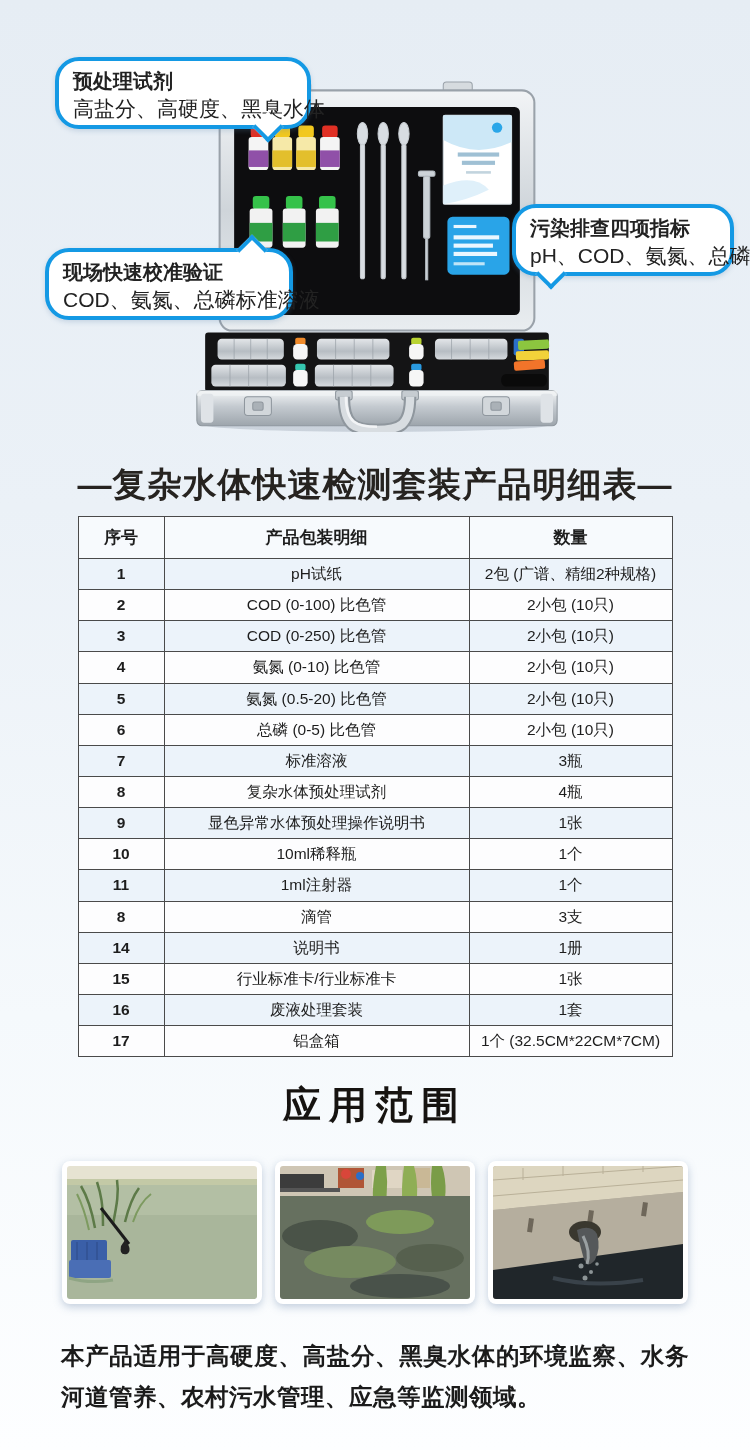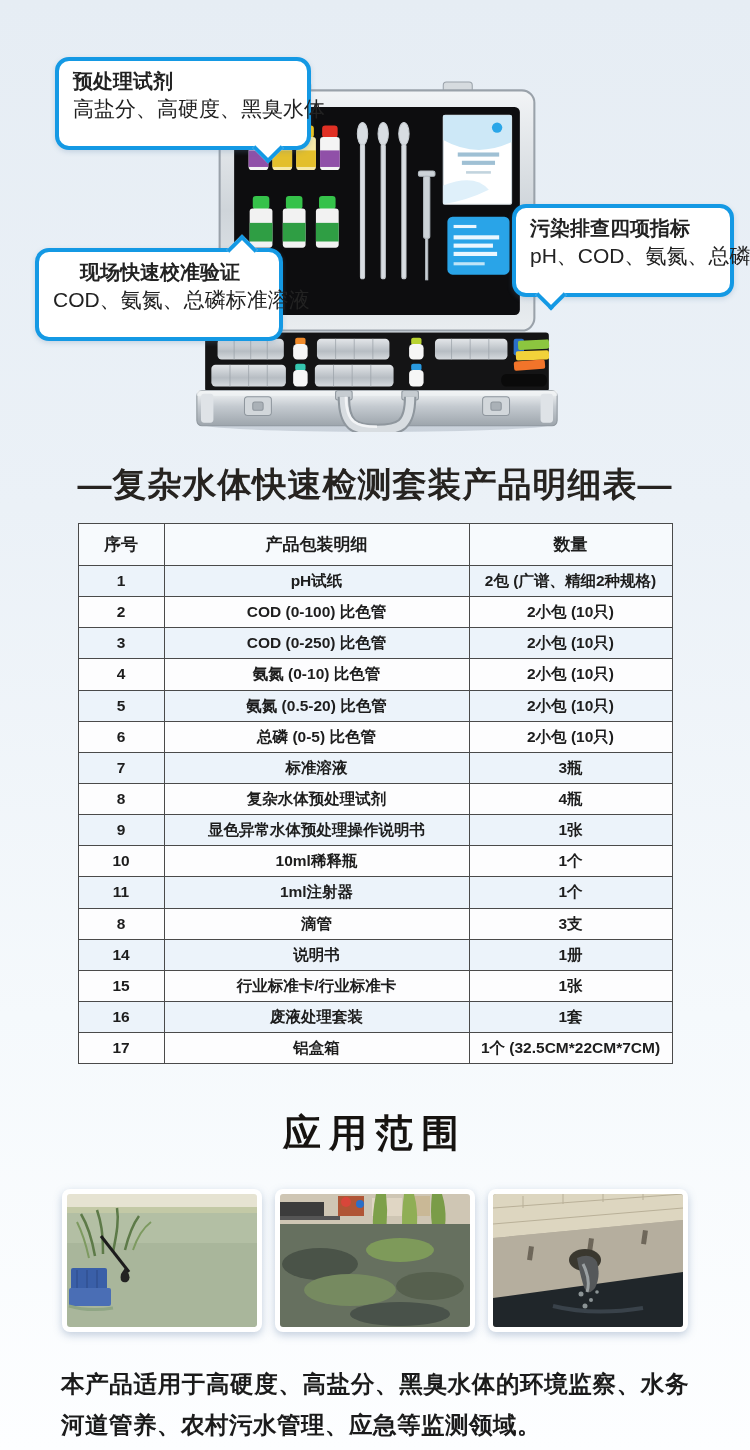--- a/index.html
+++ b/index.html
@@ -10,58 +10,58 @@
   }
   .page {
     position:relative; width:750px; height:1450px; overflow:hidden;
     background:linear-gradient(180deg,#e6edf4 0%,#ebf1f7 35%,#f5f9fc 70%,#fdfeff 100%);
   }
   
   .hero { position:relative; height:452px; }
   .case-art { position:absolute; left:188px; top:80px; width:378px; height:352px; z-index:1; }
   .callout {
     position:absolute; z-index:5; background:#ffffff;
-    border:4px solid #1499e4; border-radius:14px; padding:7px 12px 24px 14px;
+    border:4px solid #1499e4; border-radius:24px; padding:7px 12px 3px 14px;
     box-shadow:0 2px 5px rgba(90,130,170,.25);
   }
   .callout .t1 { font-size:20px; font-weight:800; color:#222; line-height:1.35; }
   .callout .t2 { font-size:21px; font-weight:500; color:#222; line-height:1.3; white-space:nowrap; }
   .tail {
     position:absolute; width:22px; height:22px; background:#fff; transform:rotate(45deg);
   }
   .tail.down  { border-right:4px solid #1499e4; border-bottom:4px solid #1499e4; }
   .tail.up    { border-left:4px solid #1499e4;  border-top:4px solid #1499e4; }
   .co-1 { left:55px;  top:57px;  width:256px; }
   .co-1 .tail { right:28px; bottom:-13px; }
-  .co-2 { left:35px;  top:248px; width:248px;text-align:center; }
+  .co-2 { left:45px;  top:248px; width:248px; }
   .co-2 .tail { right:26px; top:-13px; }
   .co-3 { left:512px; top:204px; width:222px; }
   .co-3 .tail { left:24px; bottom:-13px; }
   
   .sec-title {
     margin-top:10px; text-align:center; font-size:34px; font-weight:800;
     letter-spacing:1px; color:#262320;
   }
   table.detail {
-    width:594px; margin:15px auto 0; border-collapse:collapse; table-layout:fixed;
+    width:594px; margin:8px auto 0; border-collapse:collapse; table-layout:fixed;
     background:#fdfdfe;
   }
   table.detail th, table.detail td {
     border:1px solid #4a4a4a; text-align:center; color:#1d1d1d;
   }
   table.detail th { font-size:17px; font-weight:800; padding:9px 4px; background:#f7fafd; }
-  table.detail td { font-size:15.5px; font-weight:700; padding:5px 4px; line-height:1.3; }
+  table.detail td { font-size:15.5px; font-weight:400; padding:5px 4px; line-height:1.3; }
   table.detail td:first-child { font-weight:800; }
   table.detail col.c1 { width:86px; }
   table.detail col.c2 { width:305px; }
   table.detail col.c3 { width:203px; }
   table.detail tbody tr:nth-child(odd) td { background:#ecf3fa; }
   
   .app-heading {
-    margin-top:44px; text-align:center; font-size:38px; font-weight:800;
+    margin-top:23px; text-align:center; font-size:38px; font-weight:800;
     letter-spacing:8px; color:#161310;
   }
   .photos { display:flex; gap:13px; margin:30px 62px 0; }
   .photo-frame {
     flex:1; background:#ffffff; border-radius:8px; padding:5px;
     box-shadow:0 3px 8px rgba(100,130,165,.38);
   }
   .photo-frame svg { display:block; width:100%; height:133px; border-radius:3px; }
   .app-desc {
     margin:32px auto 0; width:628px; font-size:23.5px; font-weight:600;

